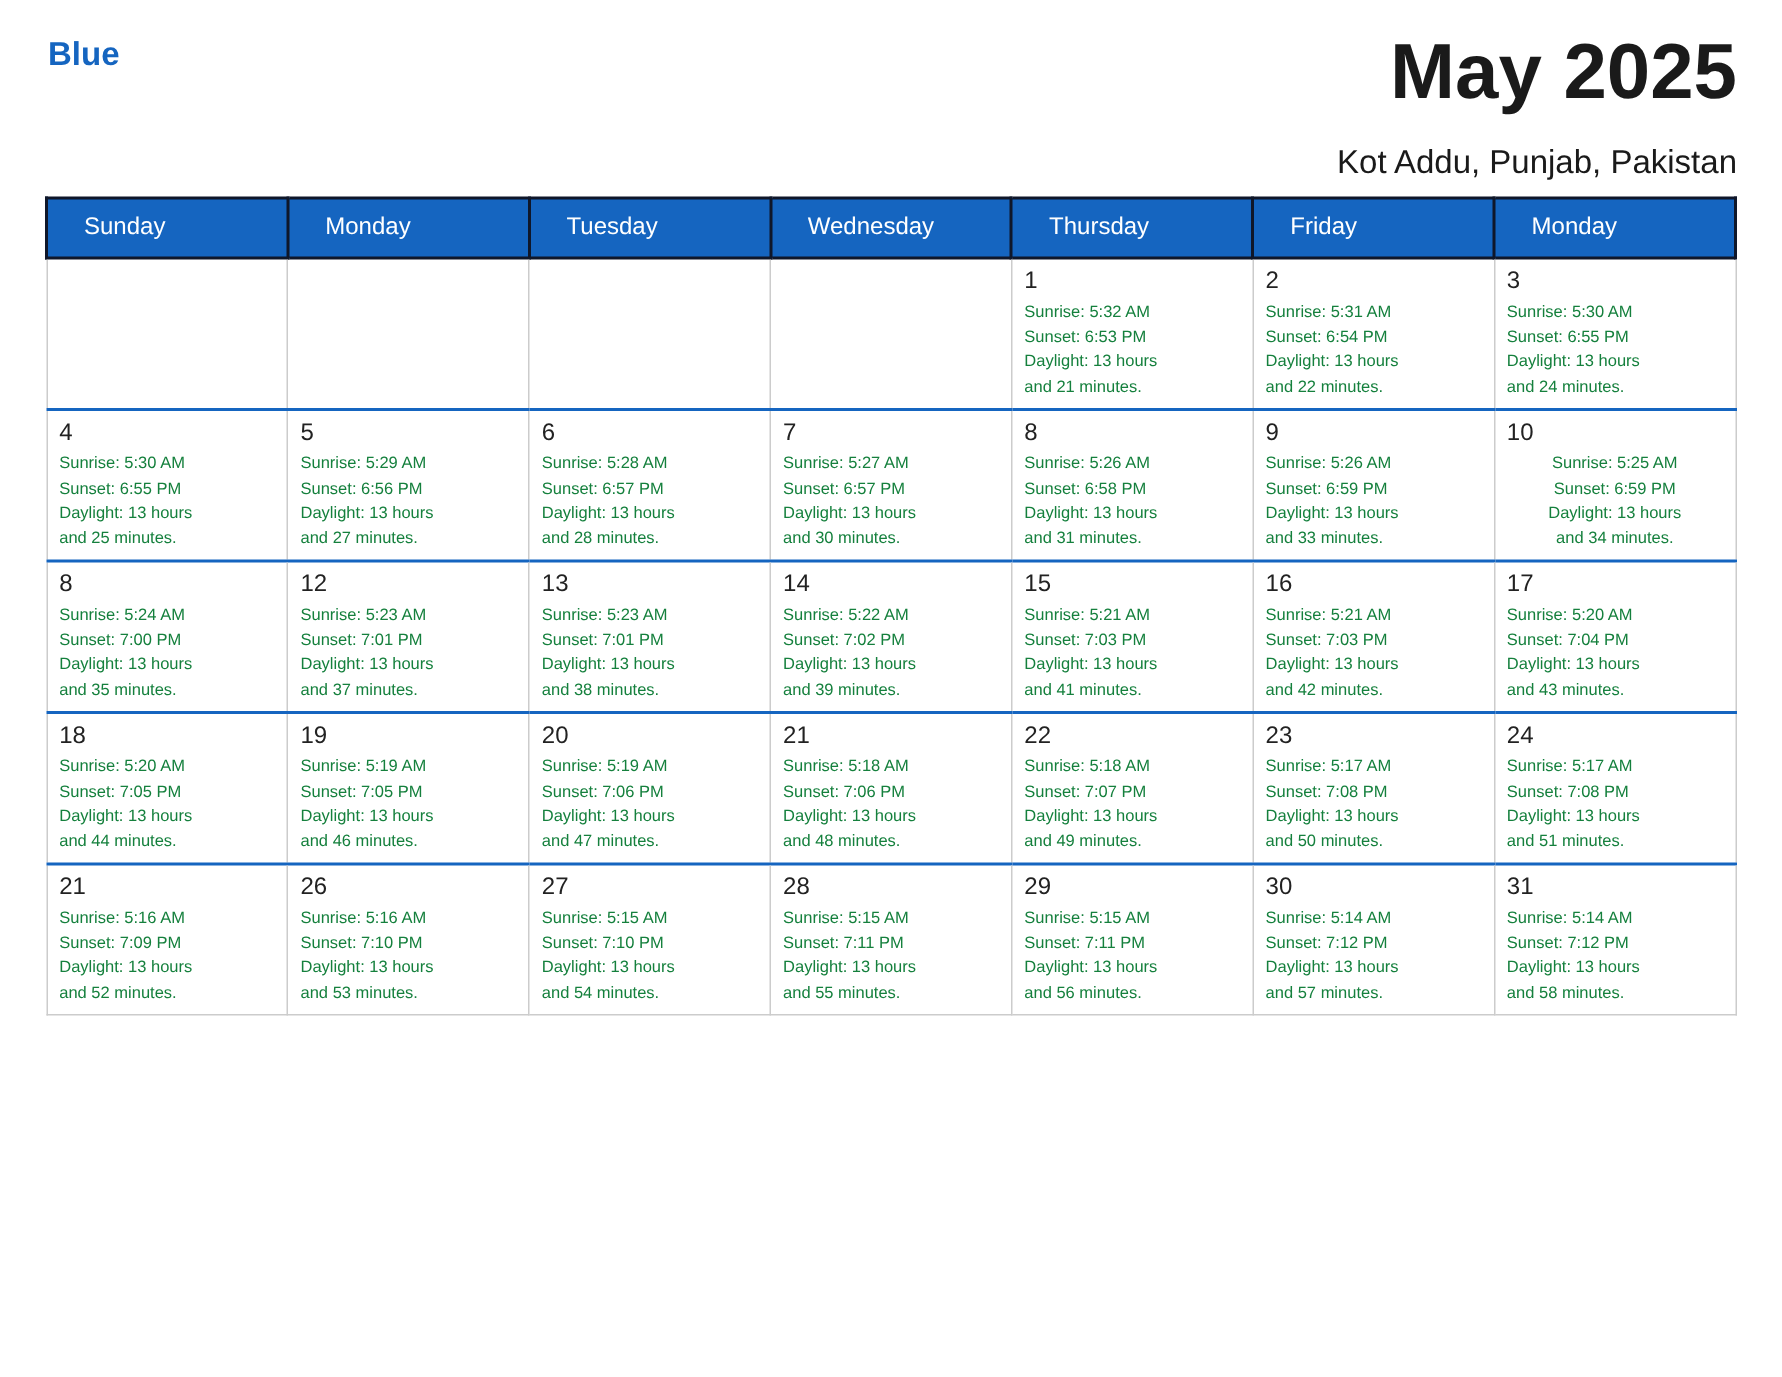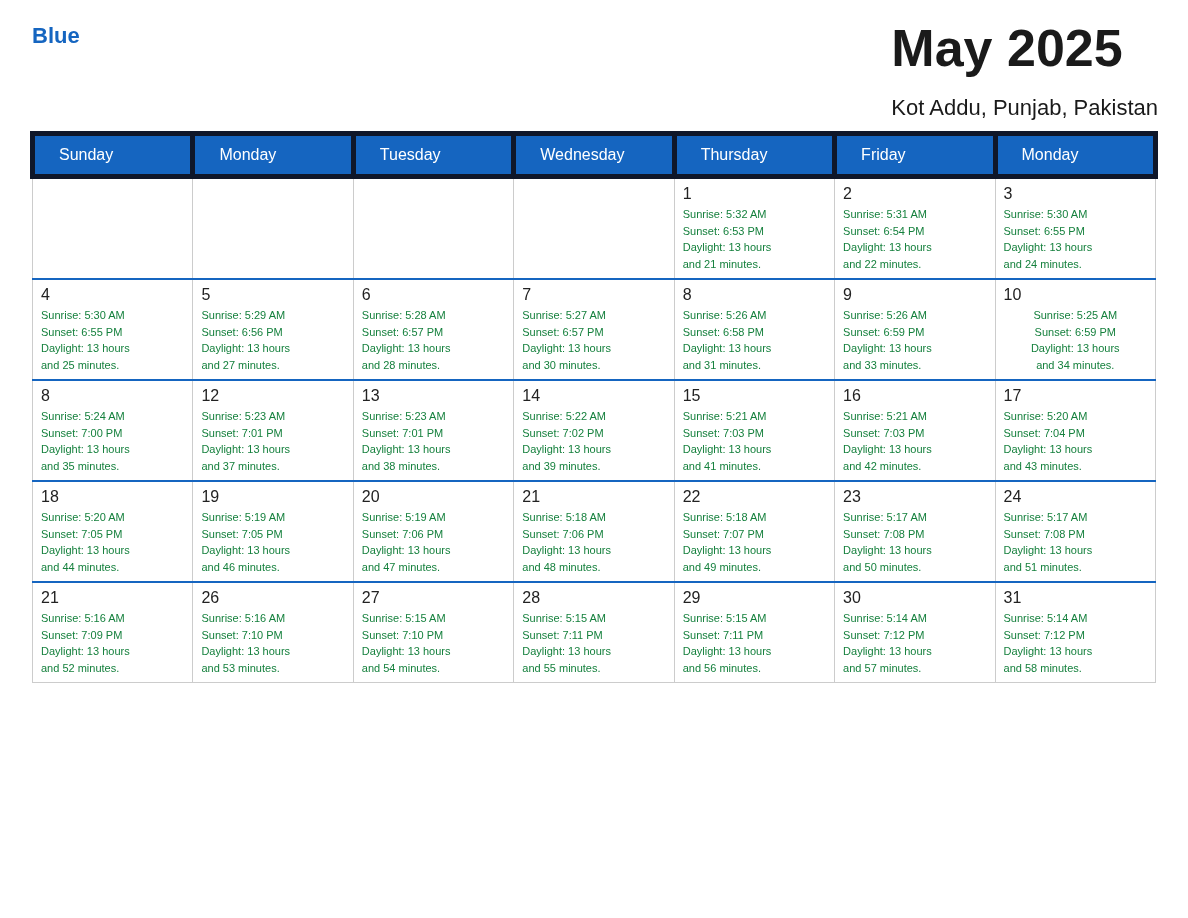--- a/index.html
+++ b/index.html
@@ -23,20 +23,21 @@
       padding-top: 5px;
     }
     .logo-blue {
       font-size: 22px;
       font-weight: bold;
       color: #1565c0;
       margin-top: -2px;
       margin-left: 2px;
     }
     .title-section {
+      text-align: right;
     }
     .month-year {
       font-size: 52px;
       font-weight: bold;
       color: #1a1a1a;
       line-height: 1.1;
     }
     .location {
       font-size: 22px;
       color: #1a1a1a;
@@ -47,21 +48,21 @@
       border-collapse: collapse;
       margin-top: 10px;
     }
     .calendar th {
       background-color: #1565c0;
       color: #fff;
       font-size: 16px;
       font-weight: normal;
       padding: 10px 24px;
       text-align: left;
-      border: 5px solid #0f172a;
+      border: 2px solid #0f172a;
     }
     .calendar td {
       border: 1px solid #ccc;
       vertical-align: top;
       padding: 6px 8px;
       width: calc(100% / 7);
       min-height: 110px;
       font-size: 13px;
       color: #222;
       background: #fff;

